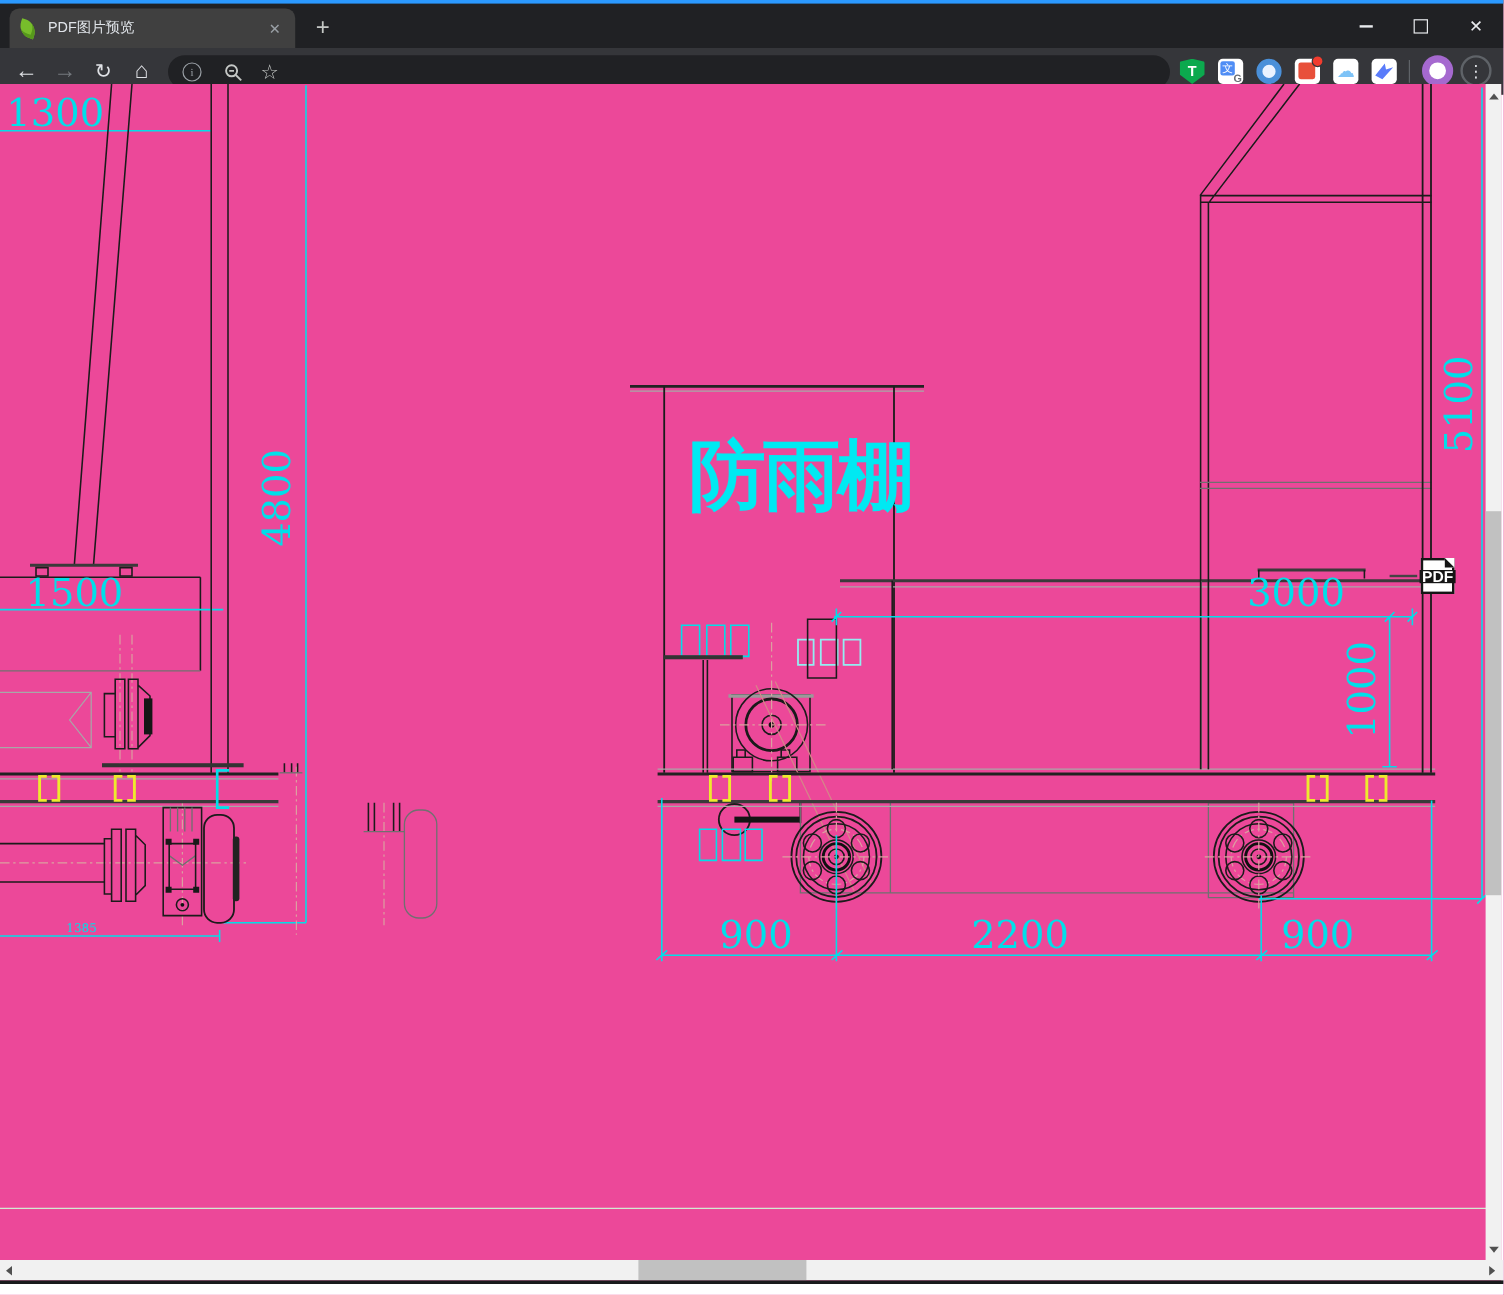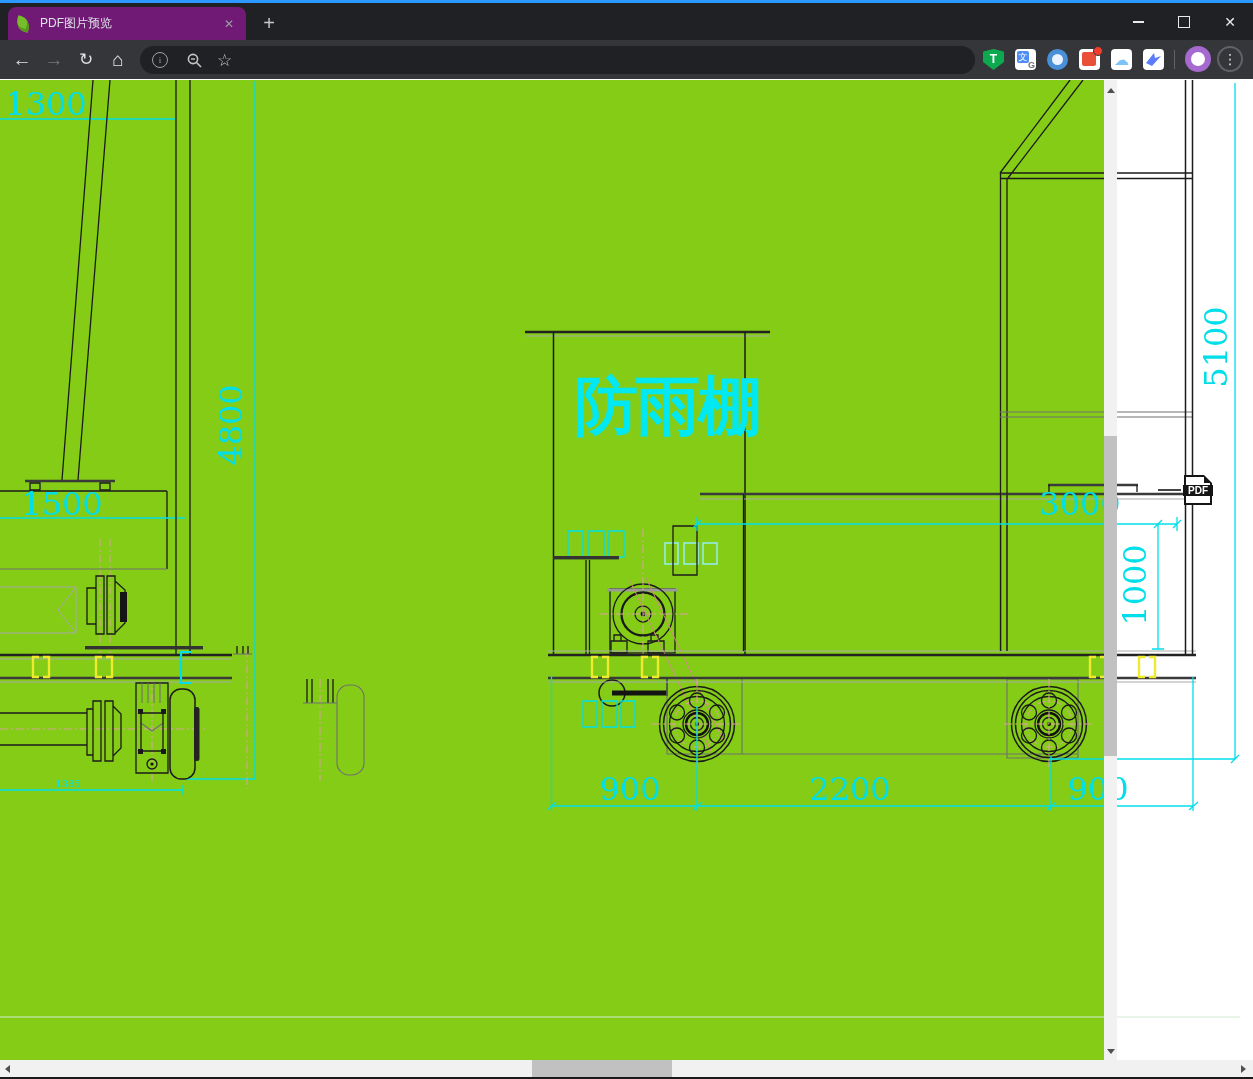--- a/index.html
+++ b/index.html
@@ -1,21 +1,21 @@
 <!DOCTYPE html>
 <html><head>
 <meta charset="utf-8">
 <style>
   html,body{margin:0;padding:0}
   body{width:1253px;height:1079px;overflow:hidden;background:#fff;font-family:"Liberation Sans",sans-serif;position:relative}
 
   
   .titlebar{position:absolute;top:0;left:0;width:1253px;height:40px;background:#202124}
   .top-accent{position:absolute;top:0;left:0;width:1253px;height:3px;background:#2b99ff}
-  .tab{position:absolute;left:8px;top:7px;width:238px;height:33px;background:#701a75;border-radius:8px 8px 0 0;display:flex;align-items:center;padding:0 8px;box-sizing:border-box}
+  .tab{position:absolute;left:8px;top:7px;width:238px;height:33px;background:#404040;border-radius:8px 8px 0 0;display:flex;align-items:center;padding:0 8px;box-sizing:border-box}
   .leaf{width:14px;height:14px;background:#77bd2b;border-radius:0 80% 0 80%;transform:rotate(18deg);box-shadow:inset -3px -3px 0 #57981c;flex:0 0 auto}
   .tab-title{color:#dfe3e8;font-size:12px;margin-left:10px;flex:1;white-space:nowrap;overflow:hidden}
   .tab-close{color:#9aa0a6;font-size:12px;width:18px;text-align:center}
   .newtab{position:absolute;left:256px;top:10px;width:26px;height:26px;color:#c4c7c5;font-size:20px;line-height:26px;text-align:center}
   .wincontrols{position:absolute;right:0;top:3px;height:37px;display:flex}
   .wc{width:46px;height:37px;display:flex;align-items:center;justify-content:center;color:#e8eaed;font-size:14px}
   .min-glyph{width:11px;height:2px;background:#e8eaed;display:block}
   .max-glyph{width:10px;height:10px;border:1.5px solid #e8eaed;display:block}
 
   .toolbar{position:absolute;top:40px;left:0;width:1253px;height:39px;background:#35363a}
@@ -37,26 +37,26 @@
   .ext-red i{position:absolute;left:3px;top:3px;width:14px;height:14px;background:#e8503a;border-radius:2px}
   .ext-red u{position:absolute;right:-3px;top:-3px;width:8px;height:8px;background:#f23c2e;border-radius:50%;border:1px solid #35363a}
   .ext-cloud{left:1111px;background:#fff;color:#7ec3f7;font-size:15px;text-align:center;line-height:22px}
   .ext-bird{left:1143px;background:#fff}
   .sep{position:absolute;left:1174px;top:10px;width:1px;height:19px;background:#5f6368}
   .avatar{position:absolute;left:1185px;top:6px;width:26px;height:26px;border-radius:50%;background:#a569cf}
   .avatar i{position:absolute;left:6px;top:6px;width:14px;height:14px;background:#fff;border-radius:50%}
   .kebab{position:absolute;left:1217px;top:6px;width:26px;height:26px;border-radius:50%;border:2px solid #5f6368;box-sizing:border-box;color:#dfe1e5;font-size:14px;text-align:center;line-height:22px}
 
   
-  .content{position:absolute;top:80px;left:0;width:1117px;height:1000px;background:#84cc16}
+  .content{position:absolute;top:70px;left:0;width:1251px;height:1000px;background:#ec4899}
   .drawing-svg{position:absolute;left:0;top:0}
 
   .pdf-badge{position:absolute;left:1184px;top:395px;width:24px;height:26px;background:#fff;border:2px solid #151515}
   .pdf-badge::before{content:"";position:absolute;right:-2px;top:-2px;width:0;height:0;border-left:8px solid #151515;border-top:8px solid #fff;border-bottom:0;transform:none}
-  .pdf-badge span{position:absolute;left:-3px;right:-3px;top:8px;background:#151515;color:#fff;font-size:10px;font-weight:bold;text-align:center;line-height:11px;letter-spacing:0}
+  .pdf-badge span{position:absolute;left:-3px;right:-3px;top:8px;background:#151515;color:#fff;font-size:13px;font-weight:bold;text-align:center;line-height:11px;letter-spacing:0}
 
   .vscroll{position:absolute;right:0;top:0;width:13px;height:980px;background:#f1f1f1}
   .vthumb{position:absolute;left:0;right:0;top:356px;height:320px;background:#c1c1c1}
   .arr{position:absolute;width:0;height:0}
   .arr-up{left:3px;top:8px;border-left:4px solid transparent;border-right:4px solid transparent;border-bottom:5px solid #505050}
   .arr-down{left:3px;bottom:6px;border-left:4px solid transparent;border-right:4px solid transparent;border-top:5px solid #505050}
   .hscroll{position:absolute;left:0;top:980px;width:1253px;height:17px;background:#f1f1f1}
   .hthumb{position:absolute;top:0;bottom:0;left:532px;width:140px;background:#c1c1c1}
   .arr-left{left:5px;top:5px;border-top:4px solid transparent;border-bottom:4px solid transparent;border-right:5px solid #505050}
   .arr-right{right:7px;top:5px;border-top:4px solid transparent;border-bottom:4px solid transparent;border-left:5px solid #505050}

